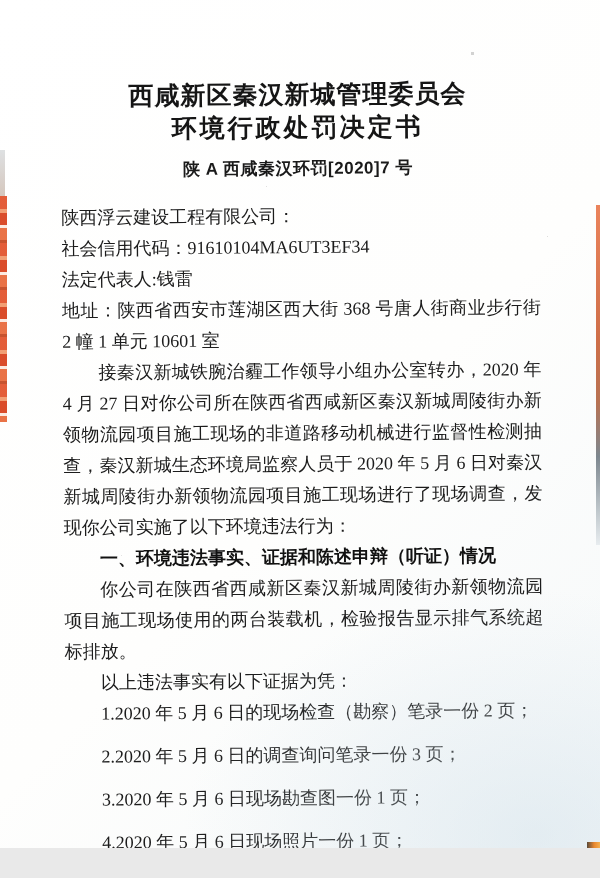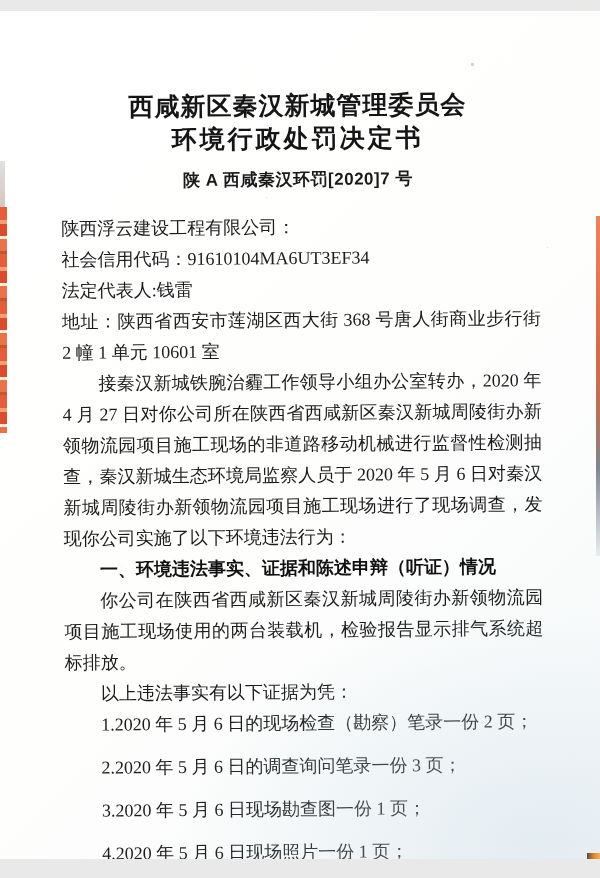--- a/index.html
+++ b/index.html
@@ -1,20 +1,20 @@
 <!DOCTYPE html>
 <html><head>
 <meta charset="utf-8">
 <style>
   html, body { margin: 0; padding: 0; background: #e9e9e9; }
   .page {
     position: relative;
     width: 600px;
     height: 848px;
-    margin: 11px auto;
+    margin: 0 auto;
     background: linear-gradient(135deg, #ffffff 0%, #fefefd 55%, #f5f8f9 100%);
     overflow: hidden;
     font-family: "Liberation Serif", "DejaVu Serif", serif;
     color: #1c1c1c;
   }
   .doc {
     position: absolute;
     top: 0; left: 0; right: 0;
     transform: rotate(-0.45deg);
     transform-origin: 50% 50%;

